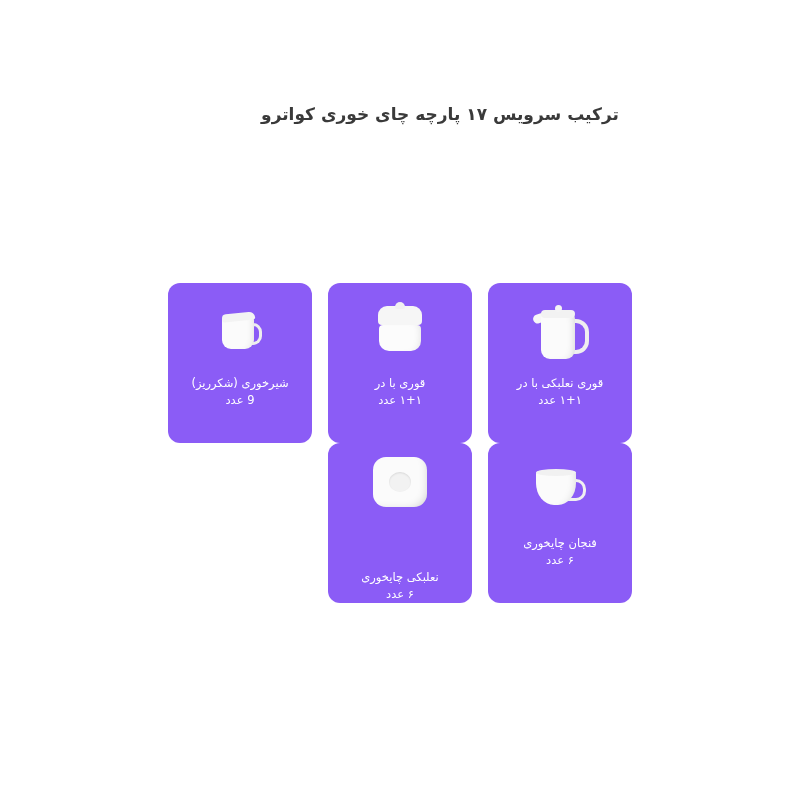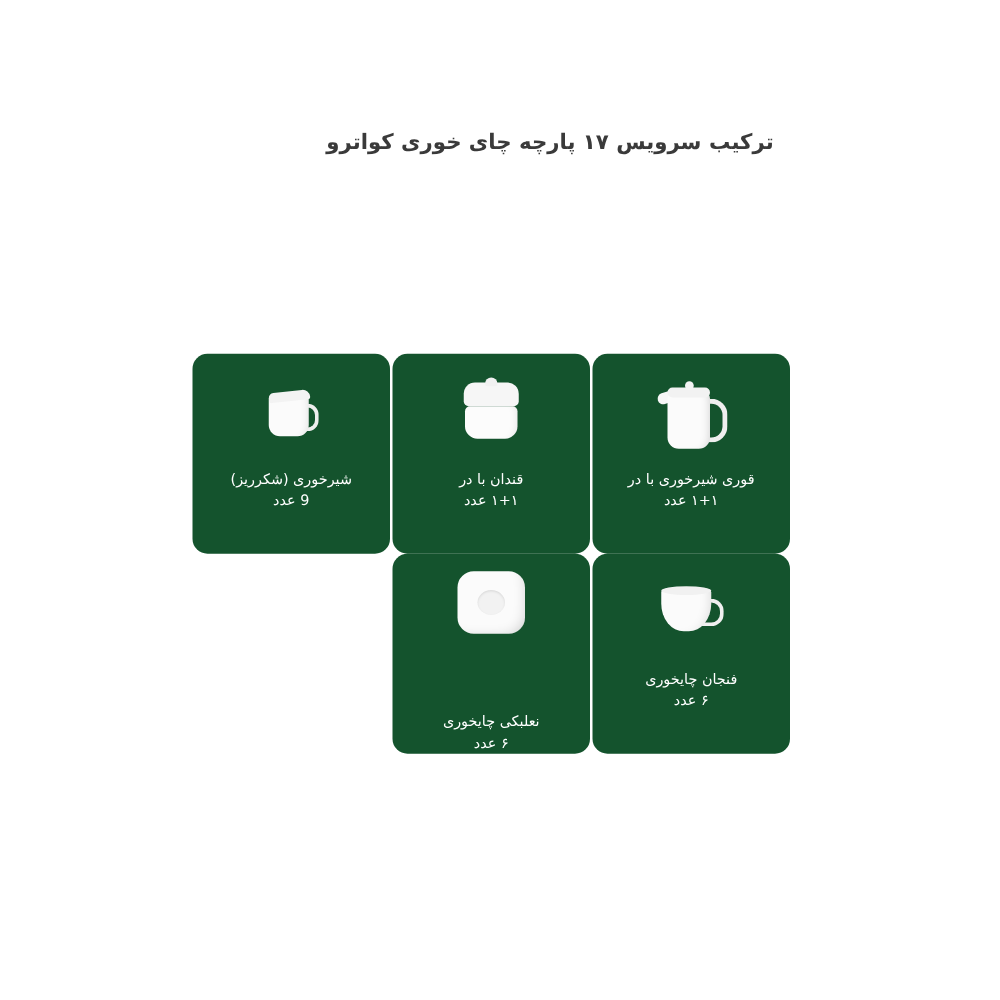--- a/index.html
+++ b/index.html
@@ -34,23 +34,23 @@
   }
   .grid {
     position: absolute;
     top: 283px;
     left: 168px;
     width: 464px;
     height: 320px;
   }
   .card {
     position: absolute;
-    width: 158px;
+    width: 144px;
     height: 160px;
-    background: #14532d;
+    background: #8b5cf6;
     border-radius: 12px;
     box-sizing: border-box;
     display: flex;
     flex-direction: column;
     align-items: center;
     justify-content: flex-start;
     direction: rtl;
   }
   .card .art {
     position: relative;
@@ -283,35 +283,35 @@
       <div class="art">
         <div class="teapot">
           <div class="handle"></div>
           <div class="spout"></div>
           <div class="body"></div>
           <div class="lid"></div>
           <div class="knob"></div>
         </div>
       </div>
       <div class="caption">
-        <span>قوری شیرخوری با در</span>
+        <span>قوری نعلبکی با در</span>
         <span class="qty">۱+۱ عدد</span>
       </div>
     </div>
 
     <div class="card pos-1">
       <div class="art">
         <div class="sugarbowl">
           <div class="base"></div>
           <div class="lid"></div>
           <div class="knob"></div>
         </div>
       </div>
       <div class="caption">
-        <span>قندان با در</span>
+        <span>قوری با در</span>
         <span class="qty">۱+۱ عدد</span>
       </div>
     </div>
 
     <div class="card pos-2">
       <div class="art">
         <div class="creamer">
           <div class="handle"></div>
           <div class="body"></div>
           <div class="rim"></div>

